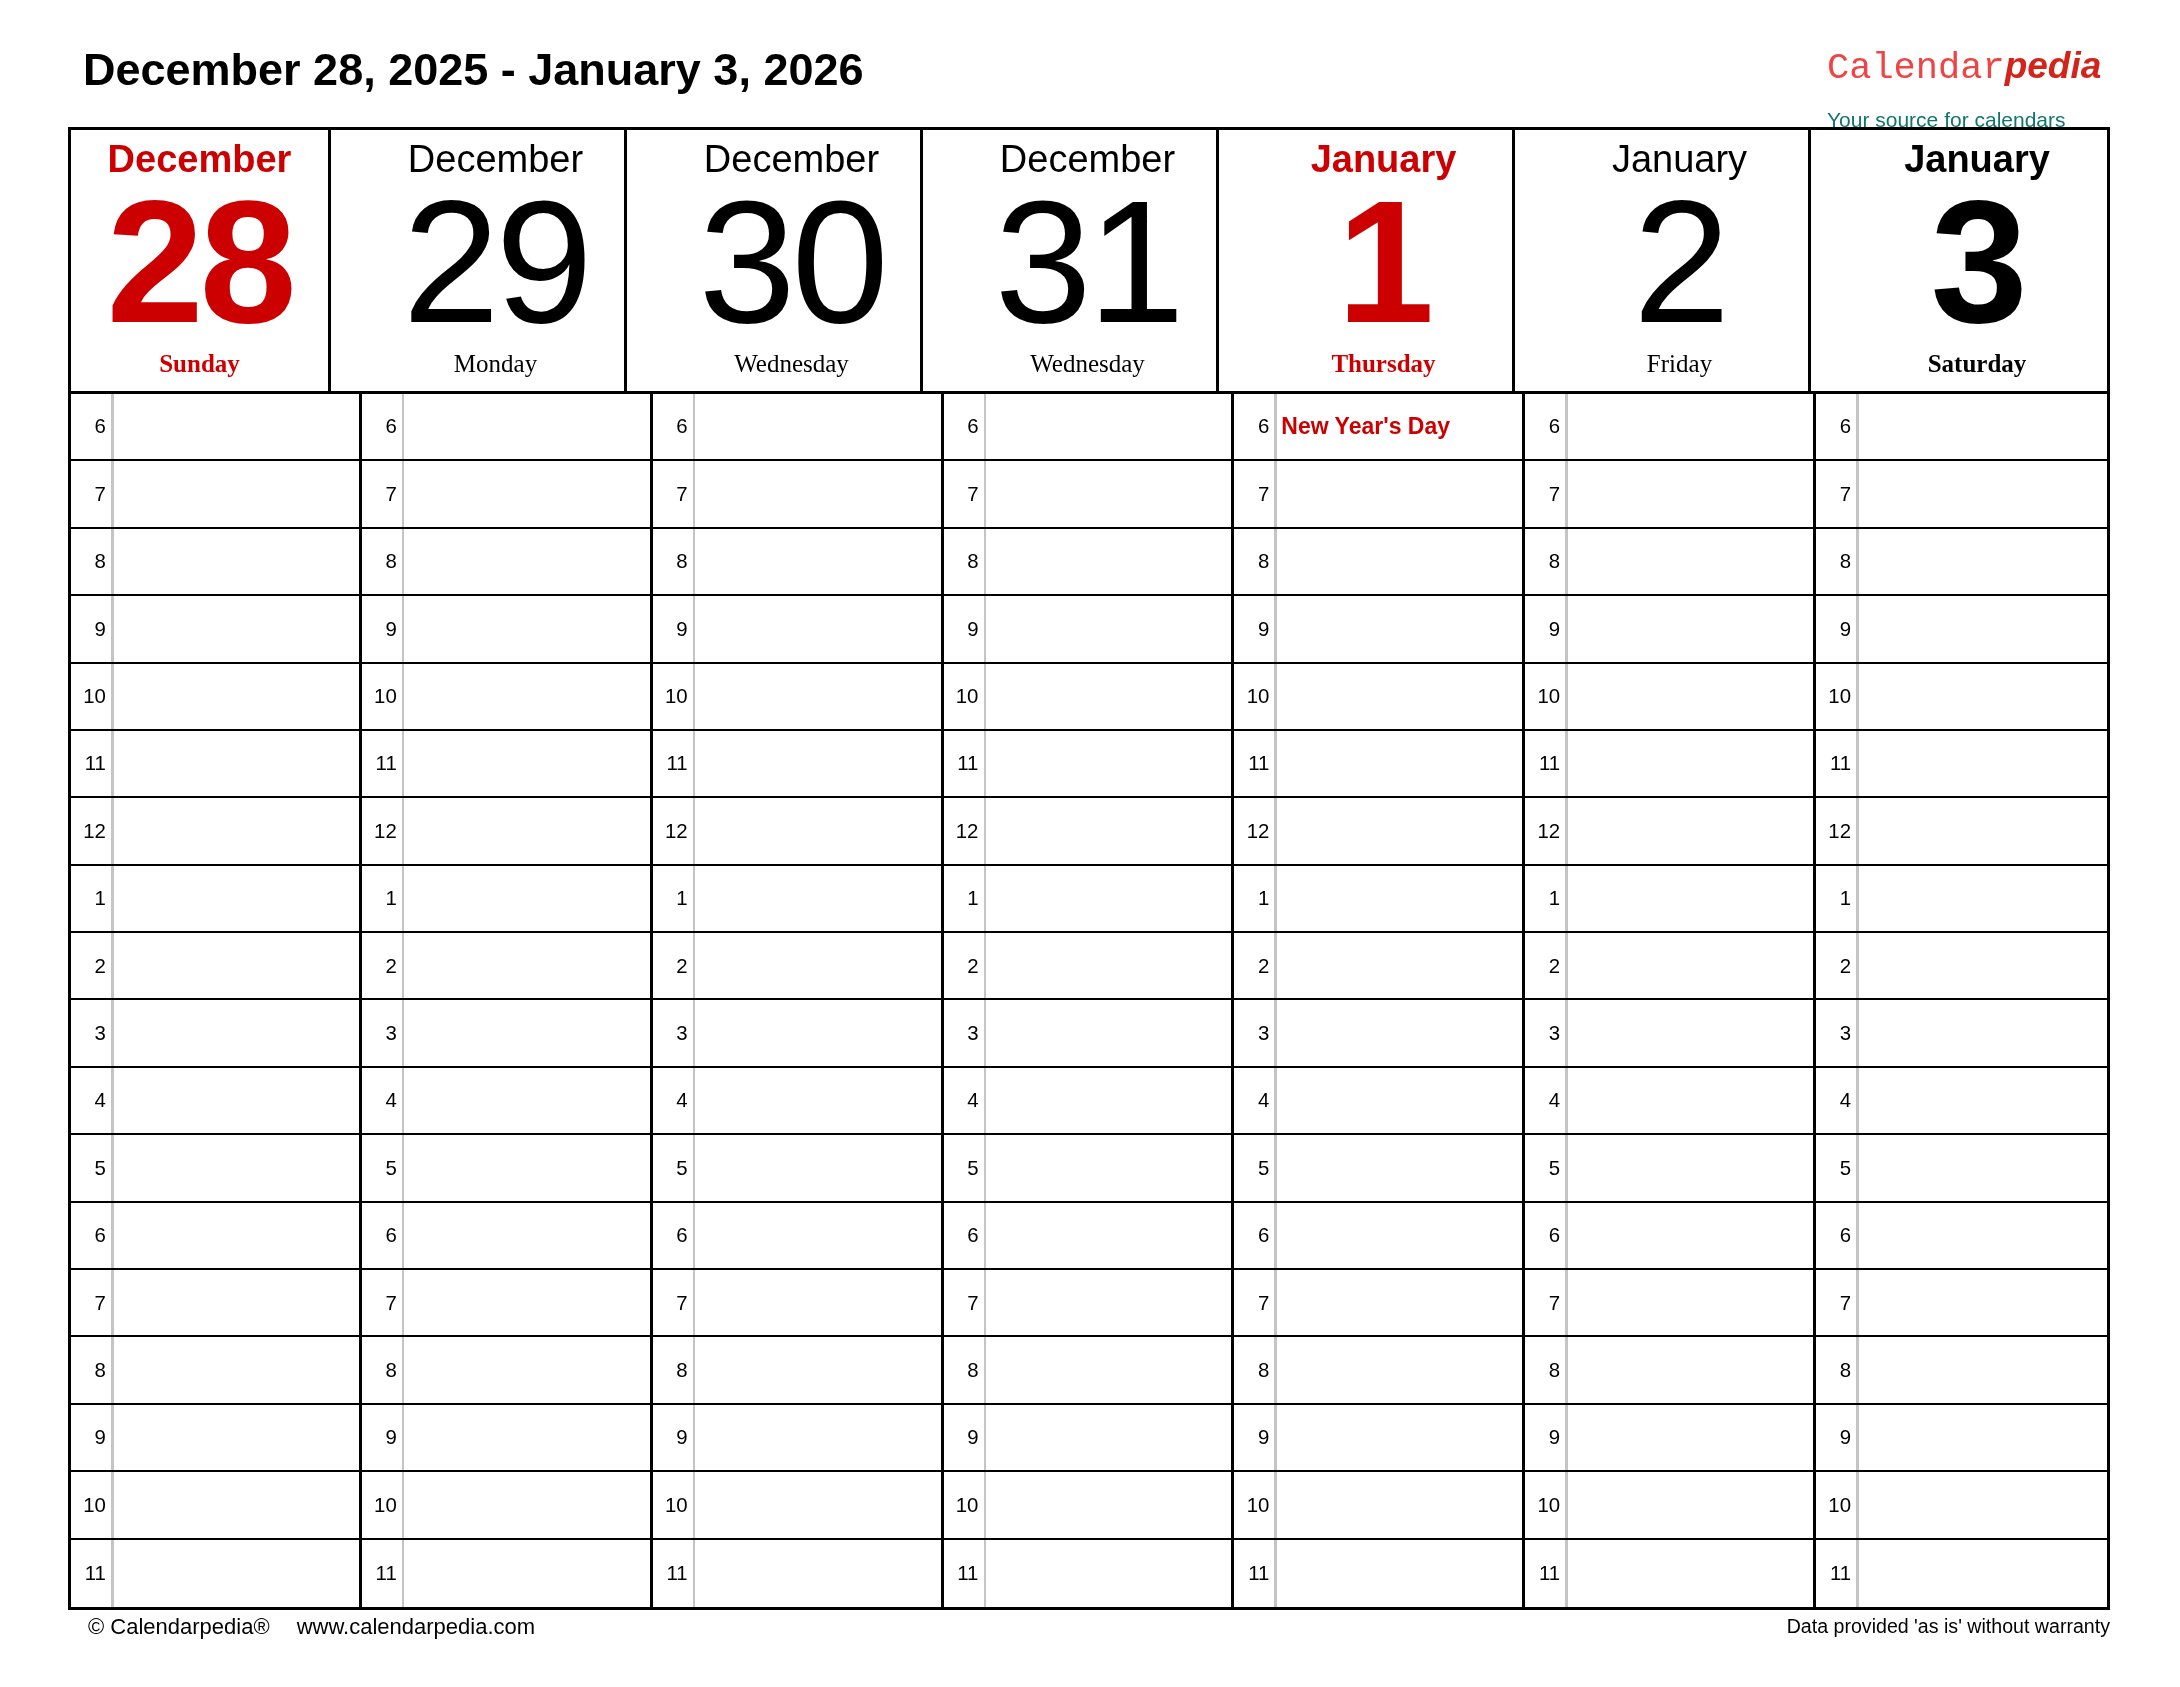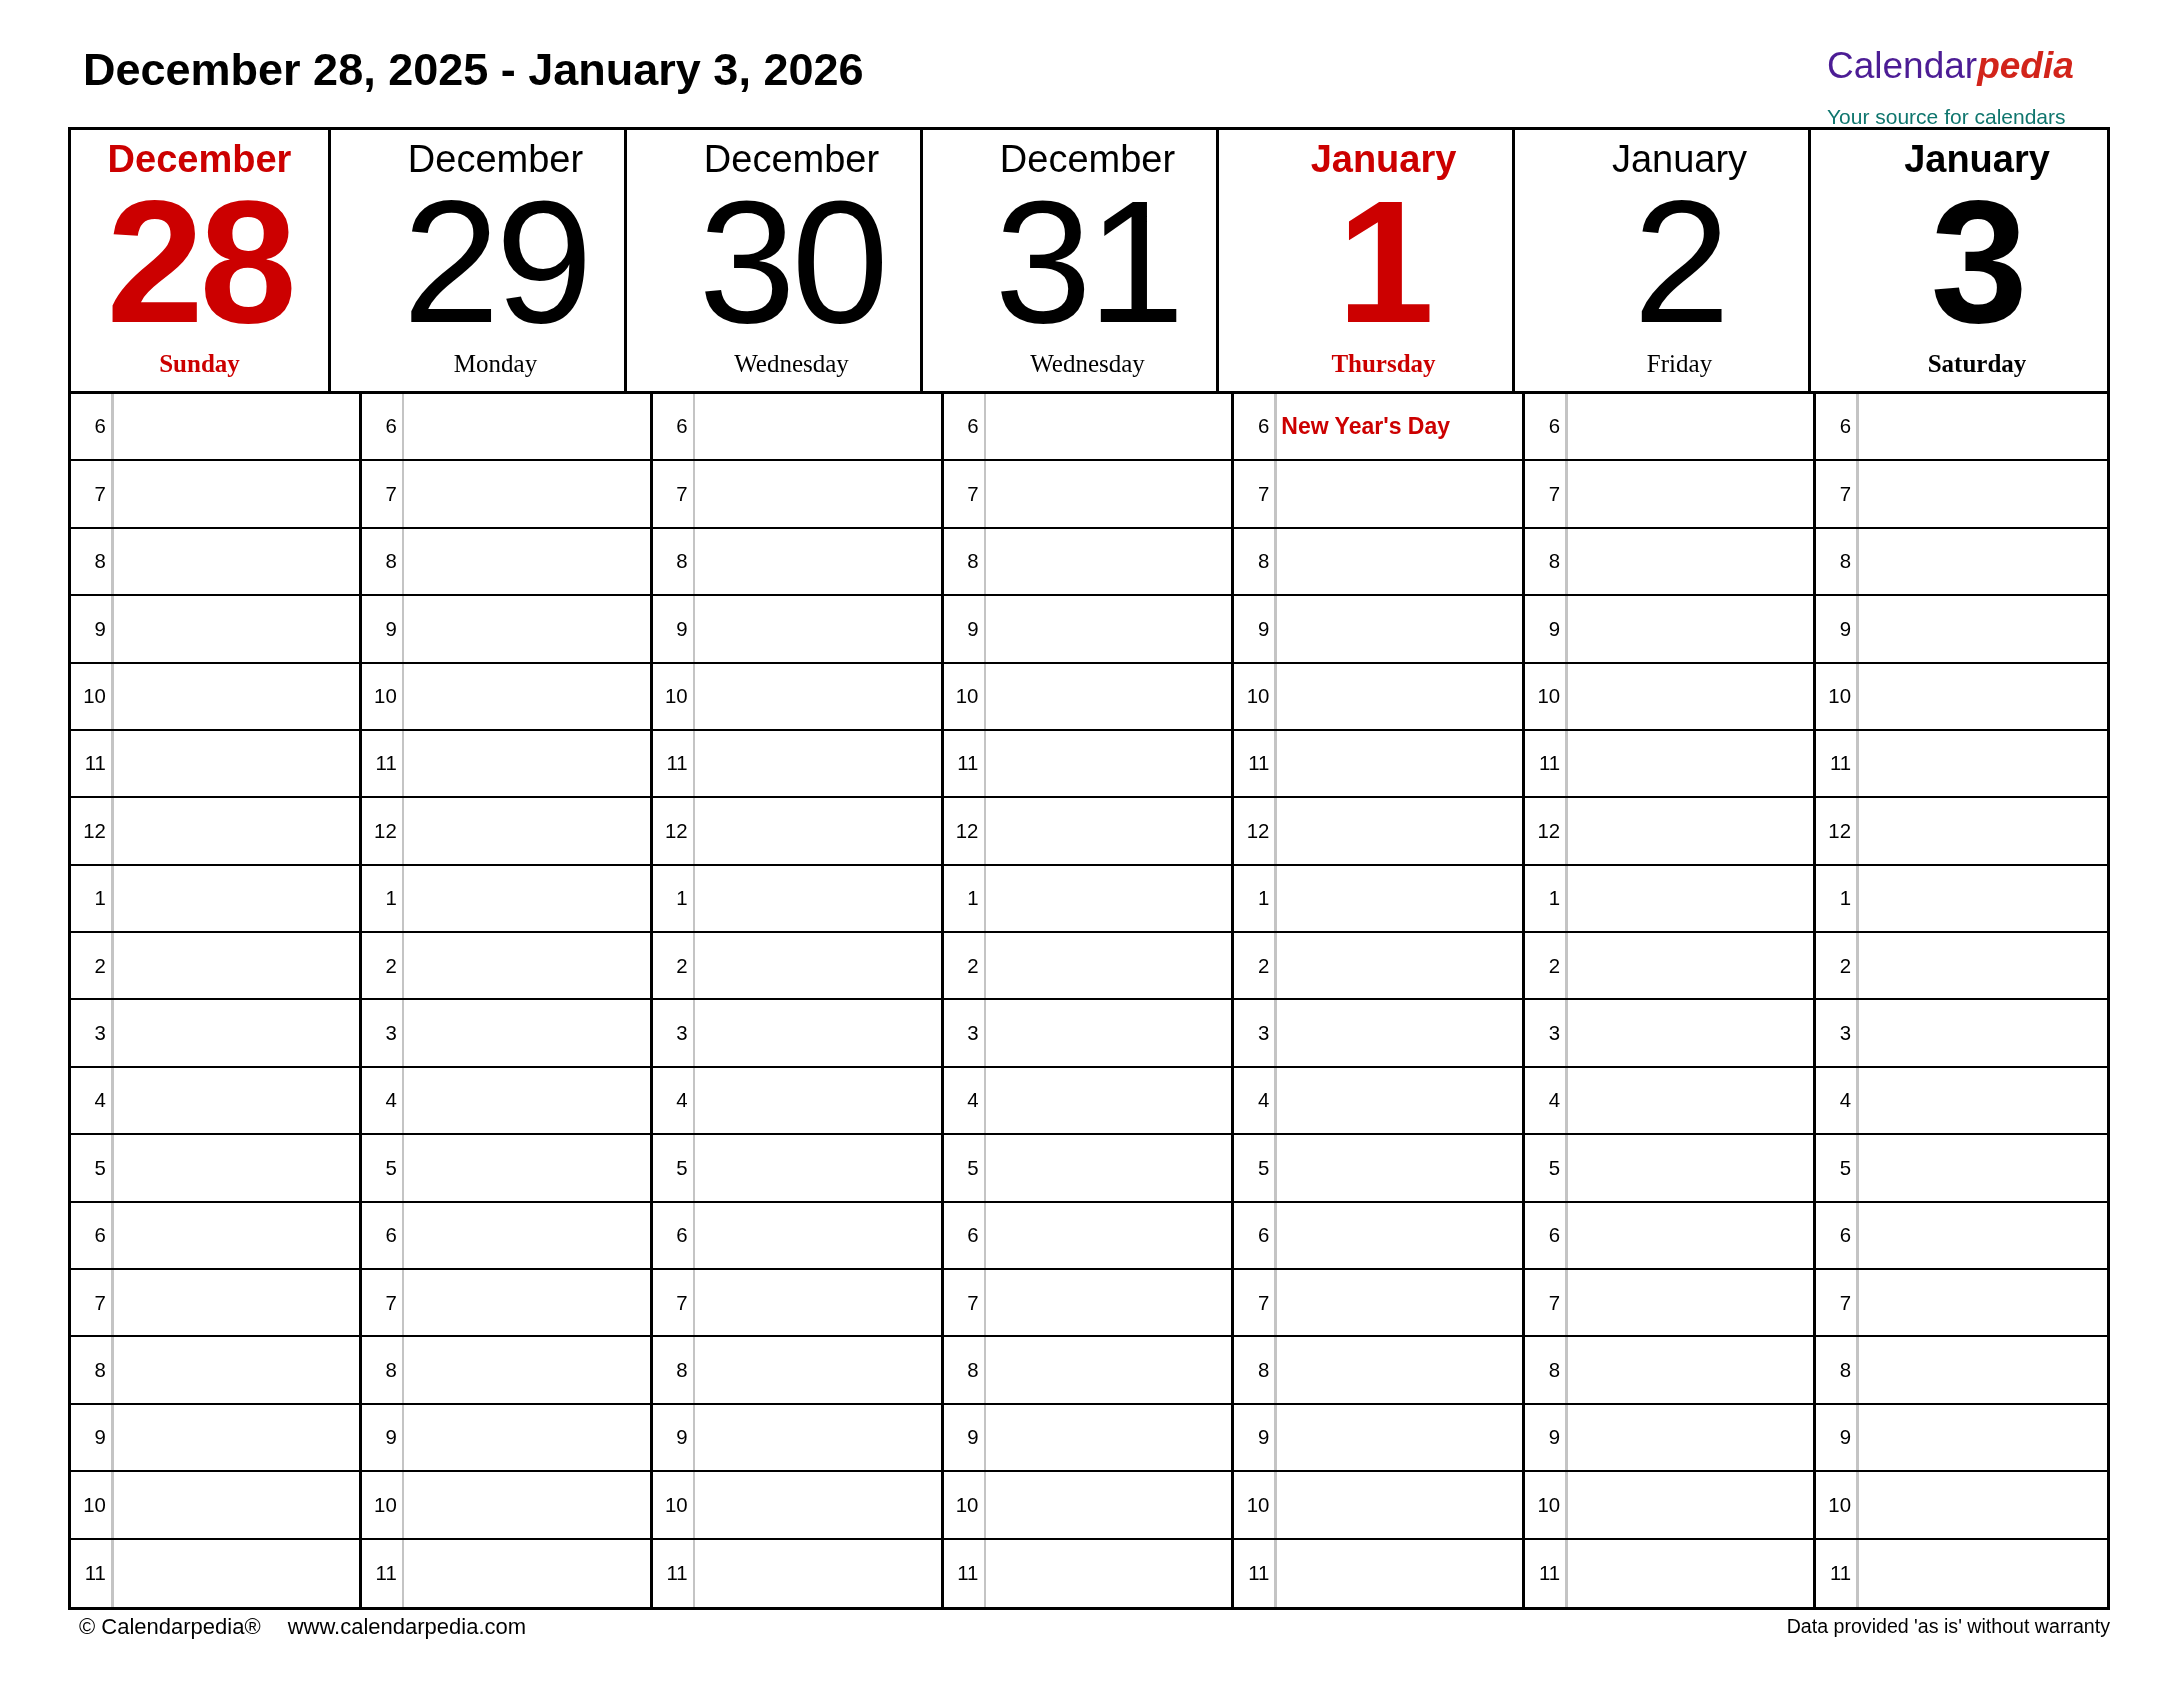--- a/index.html
+++ b/index.html
@@ -18,21 +18,21 @@
   }
 
   
   .page-title{
     position:absolute; left:83px; top:48px;
     font-size:45px; font-weight:700; line-height:44px;
     white-space:nowrap;
   }
   .logo{ position:absolute; left:1827px; top:47px; width:307px; }
   .logo-line1{ font-size:37px; line-height:37px; white-space:nowrap; }
-  .logo-part1{ color:#4c1d95; font-weight:400; }
+  .logo-part1{ color:#ef4444; font-weight:400;font-family:Liberation Mono, monospace; }
   .logo-part2{ color:var(--logo-red); font-weight:700; font-style:italic; }
   .logo-tagline{ font-size:21px; line-height:22px; margin-top:22px; color:#0f766e; white-space:nowrap; }
 
   
   .calendar{
     position:absolute; left:68px; top:127px;
     width:2042px; height:1483px;
     border:3.4px solid var(--ink);
     background:#fff;
     display:flex; flex-direction:column;
@@ -79,21 +79,21 @@
     font-size:20.4px; line-height:20.4px; color:#000;
   }
   .vline{ flex:0 0 2.6px; background:var(--gray); }
   .slot{ flex:1 1 auto; display:flex; align-items:center; padding-left:4.3px; }
   .event-label{
     font-size:23px; font-weight:700; color:var(--red); white-space:nowrap;
   }
 
   
   .footer{ position:absolute; left:68px; top:1614px; width:2042px; height:34px; }
-  .footer-left{ position:absolute; left:11px; top:0; font-size:22px; white-space:nowrap; }
+  .footer-left{ position:absolute; left:20px; top:0; font-size:22px; white-space:nowrap; }
   .footer-left .website{ margin-left:27px; }
   .footer-center{ position:absolute; left:0; right:0; top:0; text-align:center; font-size:22px; }
   .footer-right{ position:absolute; right:0; top:0.9px; font-size:19.6px; white-space:nowrap; }
 </style>
 </head>
 <body>
 
 <div class="page-title">December 28, 2025 - January 3, 2026</div>
 
 <div class="logo">

